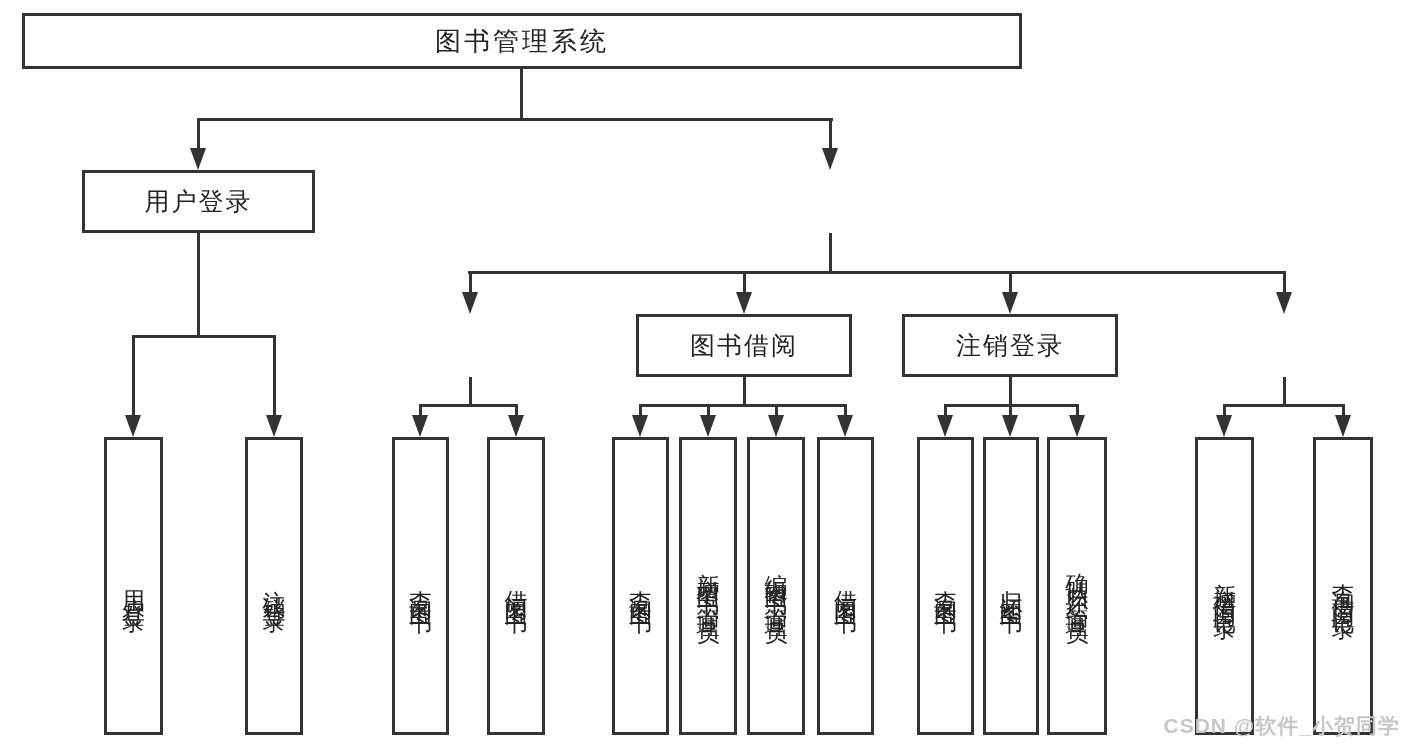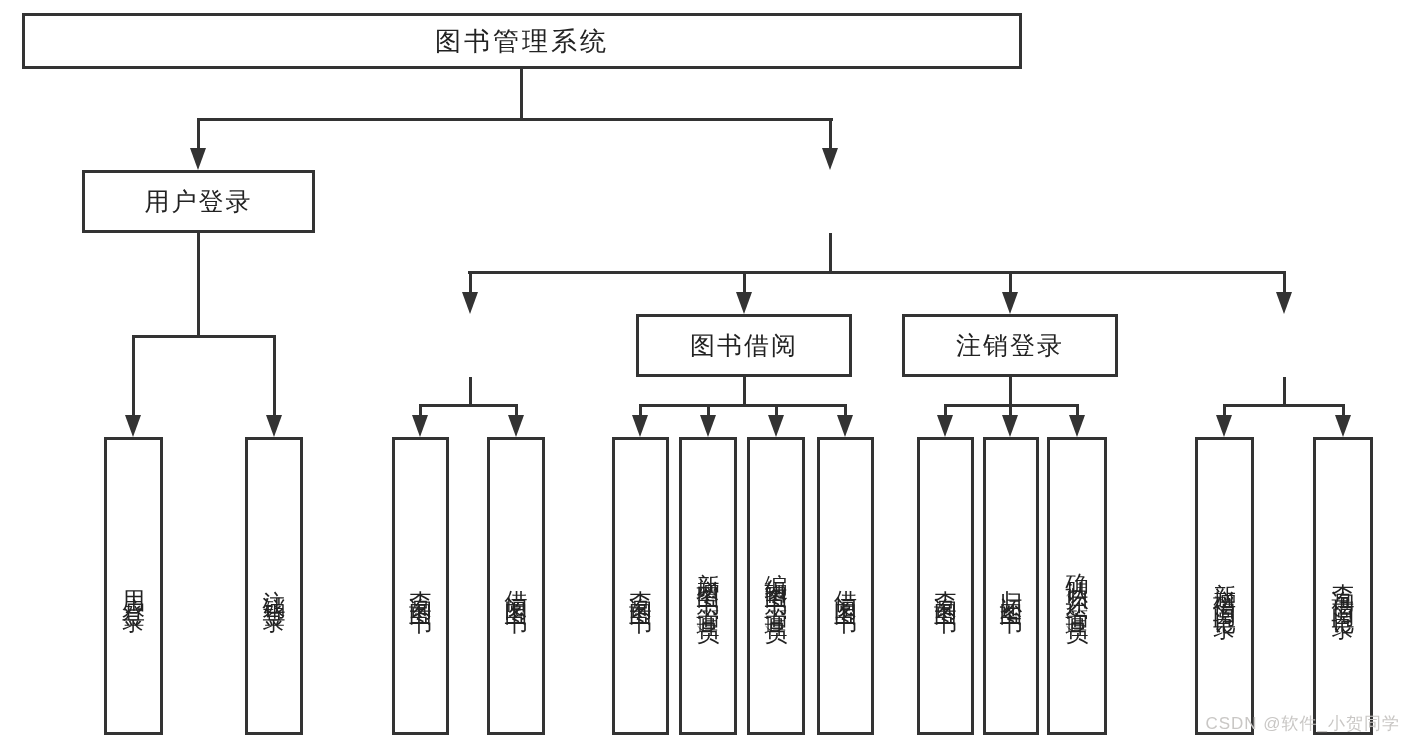--- a/index.html
+++ b/index.html
@@ -18,22 +18,22 @@
     font-size:23px;letter-spacing:7px;line-height:1;color:#222222;white-space:nowrap;
   }
   .vline{position:absolute;width:3px;background:#333333;}
   .hline{position:absolute;height:3px;background:#333333;}
   .arrow{
     position:absolute;width:0;height:0;
     border-left:8px solid transparent;border-right:8px solid transparent;
     border-top:22px solid #333333;
   }
   .watermark{
-    position:absolute;top:712px;right:5px;font-size:17px;letter-spacing:1px;
-    color:#c9c7c5;white-space:nowrap;
+    position:absolute;top:712px;right:5px;font-size:21px;letter-spacing:1px;
+    color:#c9c7c5;white-space:nowrap;font-weight:bold;
   }
 </style>
 </head>
 <body>
 
 <div id="canvas">
 
   <div class="box" style="left:22px;top:13px;width:1000px;height:56px;">
     <span class="hlabel title-label">图书管理系统</span>
   </div>

